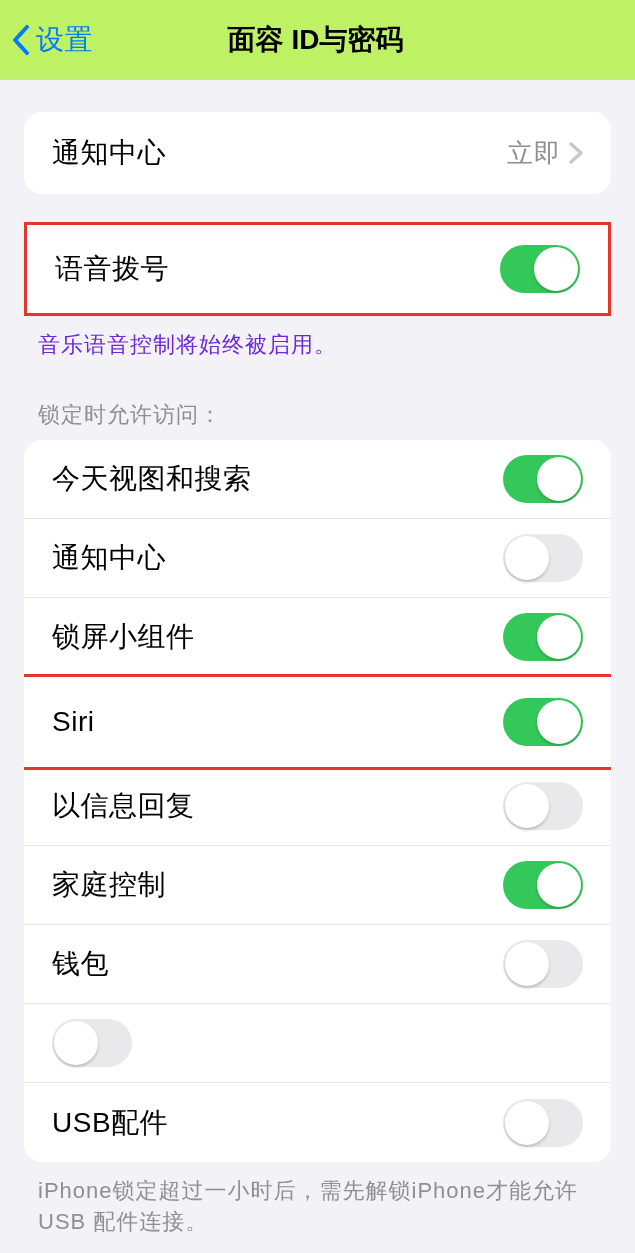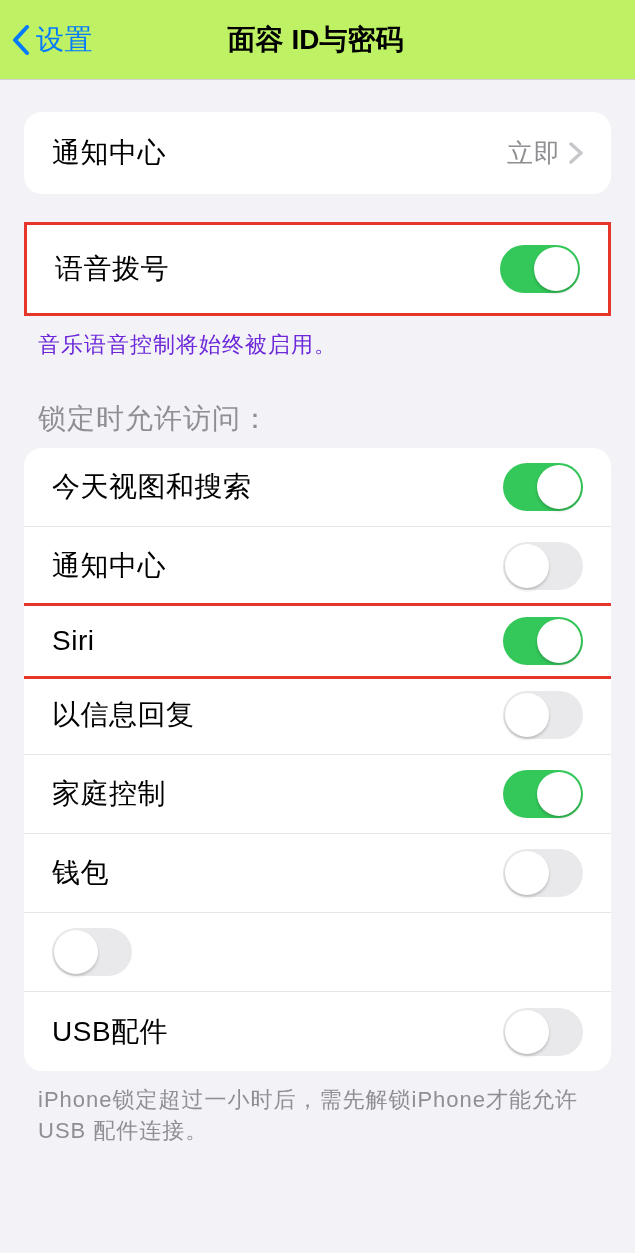--- a/index.html
+++ b/index.html
@@ -77,21 +77,21 @@
       display: inline-block;
     }
     .footer-text {
       margin: 14px 24px 0 38px;
       font-size: 22px;
       color: #6d28d9;
       letter-spacing: 1px;
     }
     .section-header {
       margin: 40px 24px 10px 38px;
-      font-size: 28px;
+      font-size: 22px;
       color: #8e8e93;
       letter-spacing: 1px;
     }
     .switch {
       position: relative;
       width: 80px;
       height: 48px;
       border-radius: 24px;
       flex-shrink: 0;
     }
@@ -129,21 +129,21 @@
     .access-row {
       display: flex;
       align-items: center;
       padding: 0 28px;
       height: 79px;
       border-bottom: 1px solid #e5e5ea;
     }
     .access-row:last-child { border-bottom: none; }
     .access-row.highlighted {
       border: 3px solid #e6352a;
-      height: 76px;
+      height: 96px;
       margin: -3px;
       position: relative;
       z-index: 2;
       background: #fff;
     }
     .bottom-note {
       margin: 14px 24px 0 38px;
       font-size: 22px;
       color: #8e8e93;
       letter-spacing: 1px;
@@ -192,20 +192,24 @@
 
 <div class="access-group">
   <div class="access-row">
     <span class="row-label">今天视图和搜索</span>
     <div class="switch on"></div>
   </div>
   <div class="access-row">
     <span class="row-label">通知中心</span>
     <div class="switch off"></div>
   </div>
+  <div class="access-row">
+    <span class="row-label">锁屏小组件</span>
+    <div class="switch on"></div>
+  </div>
   <div class="access-row highlighted">
     <span class="row-label">Siri</span>
     <div class="switch on"></div>
   </div>
   <div class="access-row">
     <span class="row-label">以信息回复</span>
     <div class="switch off"></div>
   </div>
   <div class="access-row">
     <span class="row-label">家庭控制</span>

